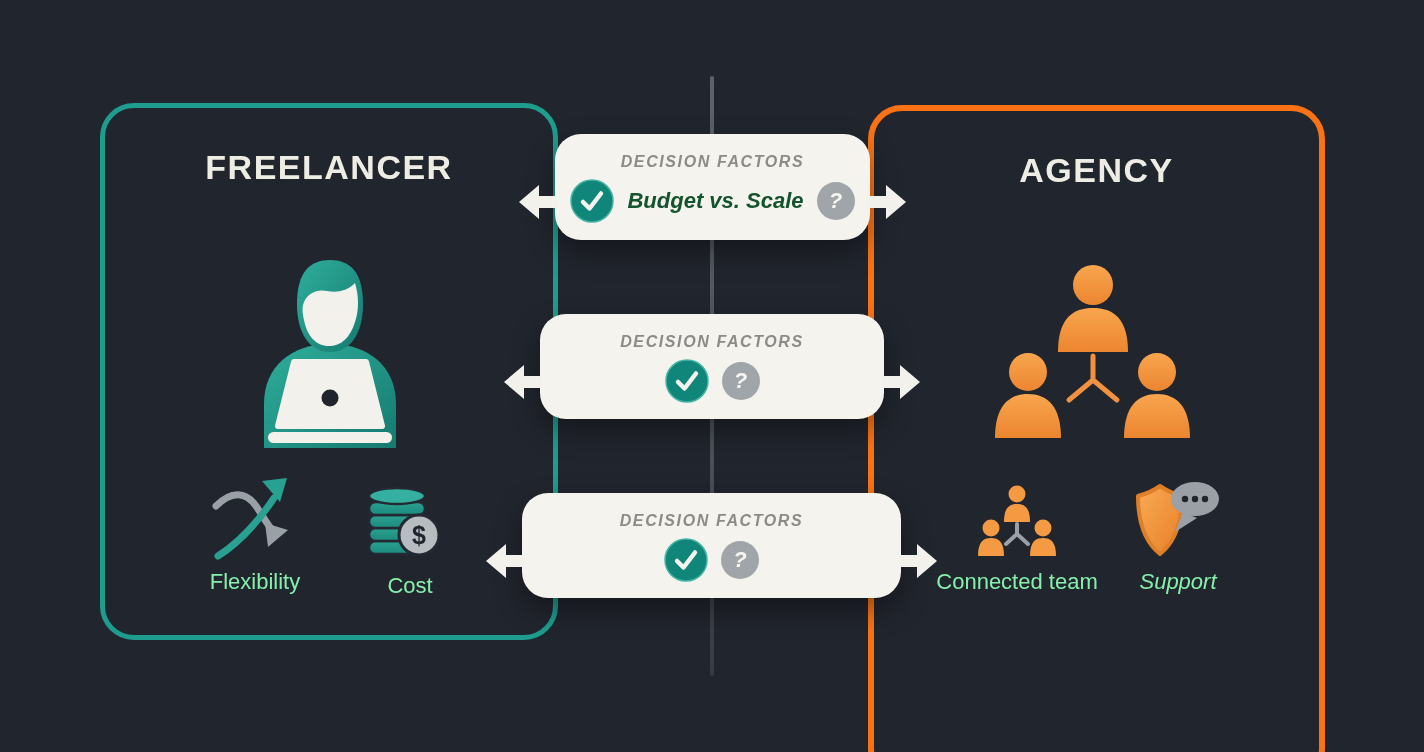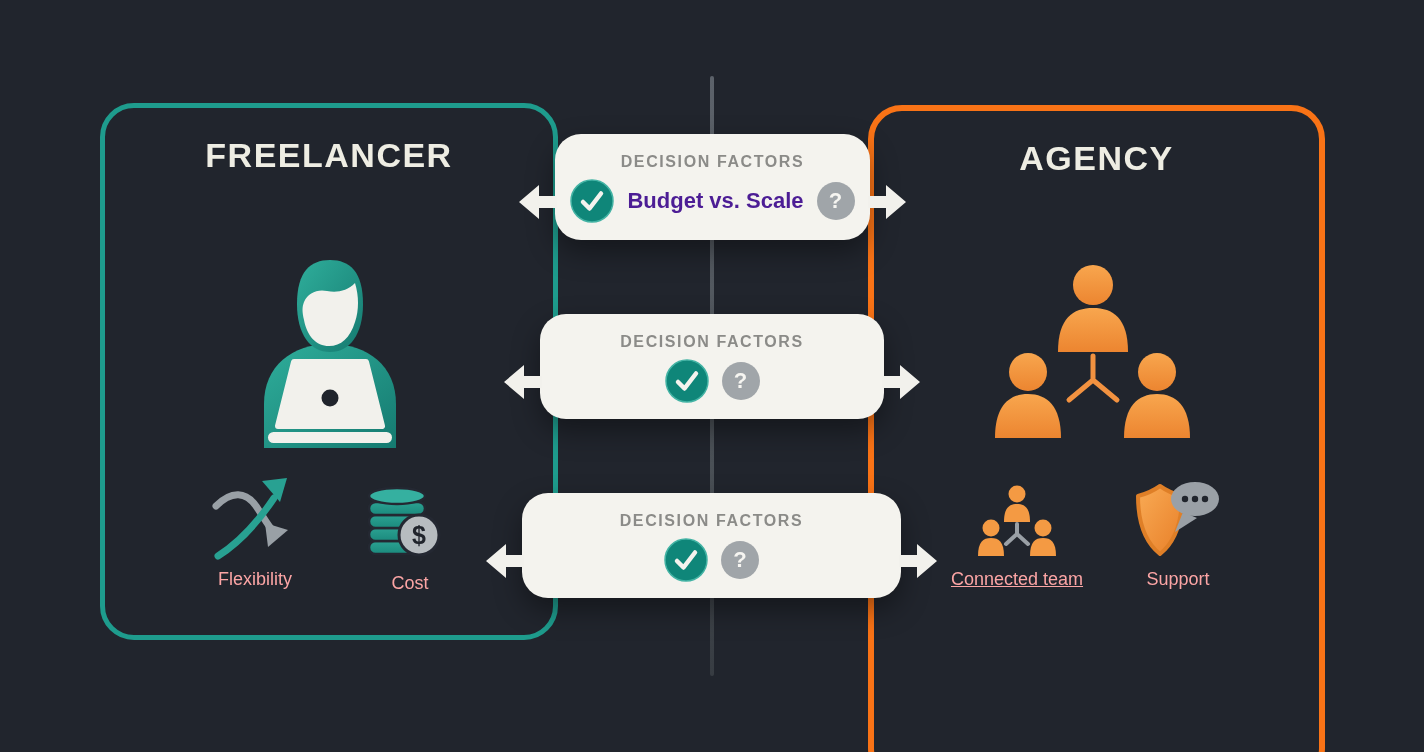--- a/index.html
+++ b/index.html
@@ -10,42 +10,42 @@
   }
   .divider {
     position:absolute; left:710px; top:76px; width:4px; height:600px;
     background:linear-gradient(#5c626a, #4a5056 65%, #373c42);
     border-radius:2px; z-index:0;
   }
   .panel { position:absolute; border-radius:34px; box-sizing:border-box; z-index:1; }
   .panel-left  { left:100px; top:103px; width:458px; height:537px; border:5px solid #1e9c8d; }
   .panel-right { left:868px; top:105px; width:457px; height:677px; border:6px solid #f97316; }
   .panel-title {
-    margin-top:28px; text-align:center; font-size:34px; font-weight:bold;
+    margin-top:40px; text-align:center; font-size:34px; font-weight:bold;
     letter-spacing:1.5px; color:#eeede3;
   }
   .main-icon { position:absolute; z-index:1; }
 
   .feature { position:absolute; text-align:center; z-index:1; }
   .feature svg { display:block; margin:0 auto; }
-  .feature-label { font-size:18px; font-weight:500; color:#fca5a5; }
+  .feature-label { font-size:22px; font-weight:500; color:#86efac; }
 
   .card {
     position:absolute; background:#f4f3ee; border-radius:26px;
-    box-shadow:0 12px 28px rgba(0,0,0,.38); z-index:2; box-sizing:border-box;
+    box-shadow:0 12px 28px rgba(0,0,0,.38); z-index:2; box-sizing:border-box;font-style:italic;
   }
   .eyebrow {
     margin-top:19px; text-align:center; font-size:16px; font-weight:600;
     letter-spacing:1.6px; color:#8b8b88;
   }
   .card-row {
     display:flex; align-items:center; justify-content:center; gap:13px;
     margin-top:8px; white-space:nowrap;
   }
-  .card-title { font-size:22px; font-weight:600; color:#4c1d95; }
+  .card-title { font-size:22px; font-weight:600; color:#14532d; }
   .badge-check { width:44px; height:44px; flex:0 0 auto; }
   .badge-q {
     width:38px; height:38px; border-radius:50%; background:#a0a5a9;
     color:#f6f5f1; font-size:22px; font-weight:bold;
     display:flex; align-items:center; justify-content:center; flex:0 0 auto;
   }
   .arrow { position:absolute; top:51px; }
   .arrow-left  { left:-36px; }
   .arrow-right { right:-36px; }
 </style>
@@ -127,39 +127,39 @@
   <div class="feature" style="left:932px; top:484px; width:170px;">
     <svg width="80" height="76" viewBox="0 0 80 76">
       <path d="M40 40 V50 M40 50 L29 60 M40 50 L51 60" fill="none" stroke="#9aa0a6" stroke-width="4" stroke-linecap="round"></path>
       <circle cx="40" cy="10" r="8.5" fill="#f49a43"></circle>
       <path d="M27 38 C27 24 32 20 40 20 C48 20 53 24 53 38 Z" fill="#f49a43"></path>
       <circle cx="14" cy="44" r="8.5" fill="#f49a43"></circle>
       <path d="M1 72 C1 58 6 54 14 54 C22 54 27 58 27 72 Z" fill="#f49a43"></path>
       <circle cx="66" cy="44" r="8.5" fill="#f49a43"></circle>
       <path d="M53 72 C53 58 58 54 66 54 C74 54 79 58 79 72 Z" fill="#f49a43"></path>
     </svg>
-    <div class="feature-label" style="margin-top:9px;text-decoration:underline;">Connected team</div>
+    <div class="feature-label" style="margin-top:9px;">Connected team</div>
   </div>
 
   <div class="feature" style="left:1093px; top:478px; width:170px;">
     <svg width="90" height="82" viewBox="0 0 90 82">
       <defs>
         <linearGradient id="og2" x1="0" y1="0" x2="1" y2="1">
           <stop offset="0" stop-color="#f9ab55"></stop>
             <stop offset="1" stop-color="#e87f28"></stop>
         </linearGradient>
       </defs>
       <path d="M27 8 C34 13 41 16 49 18 C49 44 42 64 27 76 C12 64 5 44 5 18 C13 16 20 13 27 8 Z" fill="url(#og2)" stroke="#df7f27" stroke-width="4" stroke-linejoin="round"></path>
       <path d="M50 34 L42 54 L64 40 Z" fill="#9aa0a6"></path>
       <ellipse cx="62" cy="21" rx="24" ry="17" fill="#9aa0a6"></ellipse>
       <circle cx="52" cy="21" r="3.2" fill="#20242c"></circle>
       <circle cx="62" cy="21" r="3.2" fill="#20242c"></circle>
       <circle cx="72" cy="21" r="3.2" fill="#20242c"></circle>
     </svg>
-    <div class="feature-label" style="margin-top:9px;">Support</div>
+    <div class="feature-label" style="margin-top:9px;font-style:italic;">Support</div>
   </div>
 
   <div class="card" style="left:555px; top:134px; width:315px; height:106px;">
     <div class="eyebrow">DECISION FACTORS</div>
     <div class="card-row">
       <svg class="badge-check" viewBox="0 0 44 44">
         <circle cx="22" cy="22" r="21" fill="#0f8679" stroke="#43b3a4" stroke-width="1.5"></circle>
         <path d="M13 23 L19.5 29.5 L31 14.5" fill="none" stroke="#f4f3ee" stroke-width="4.5" stroke-linecap="round" stroke-linejoin="round"></path>
       </svg>
       <span class="card-title">Budget vs. Scale</span>

